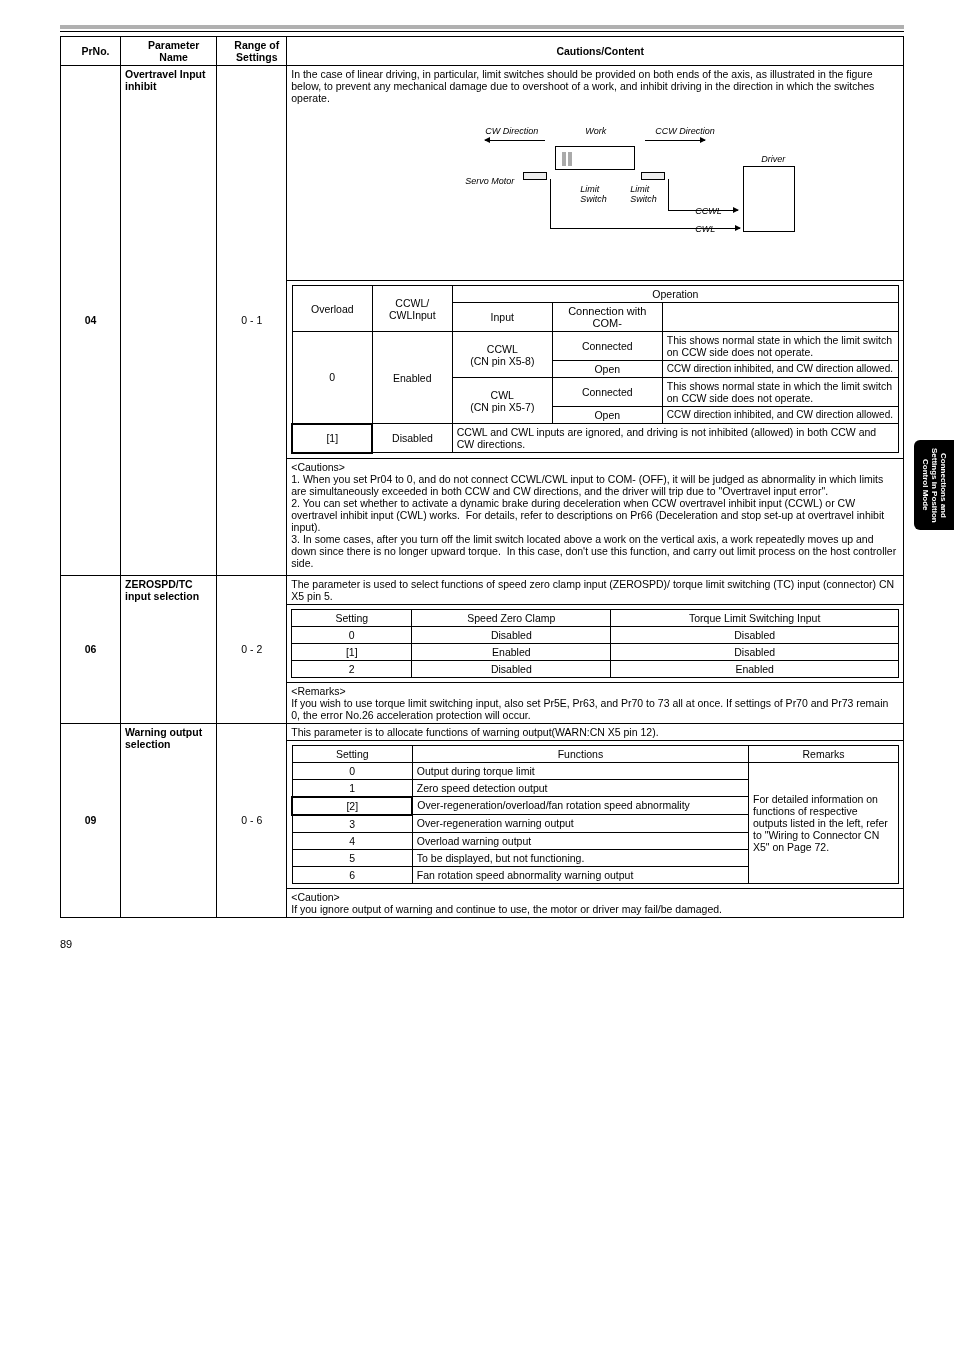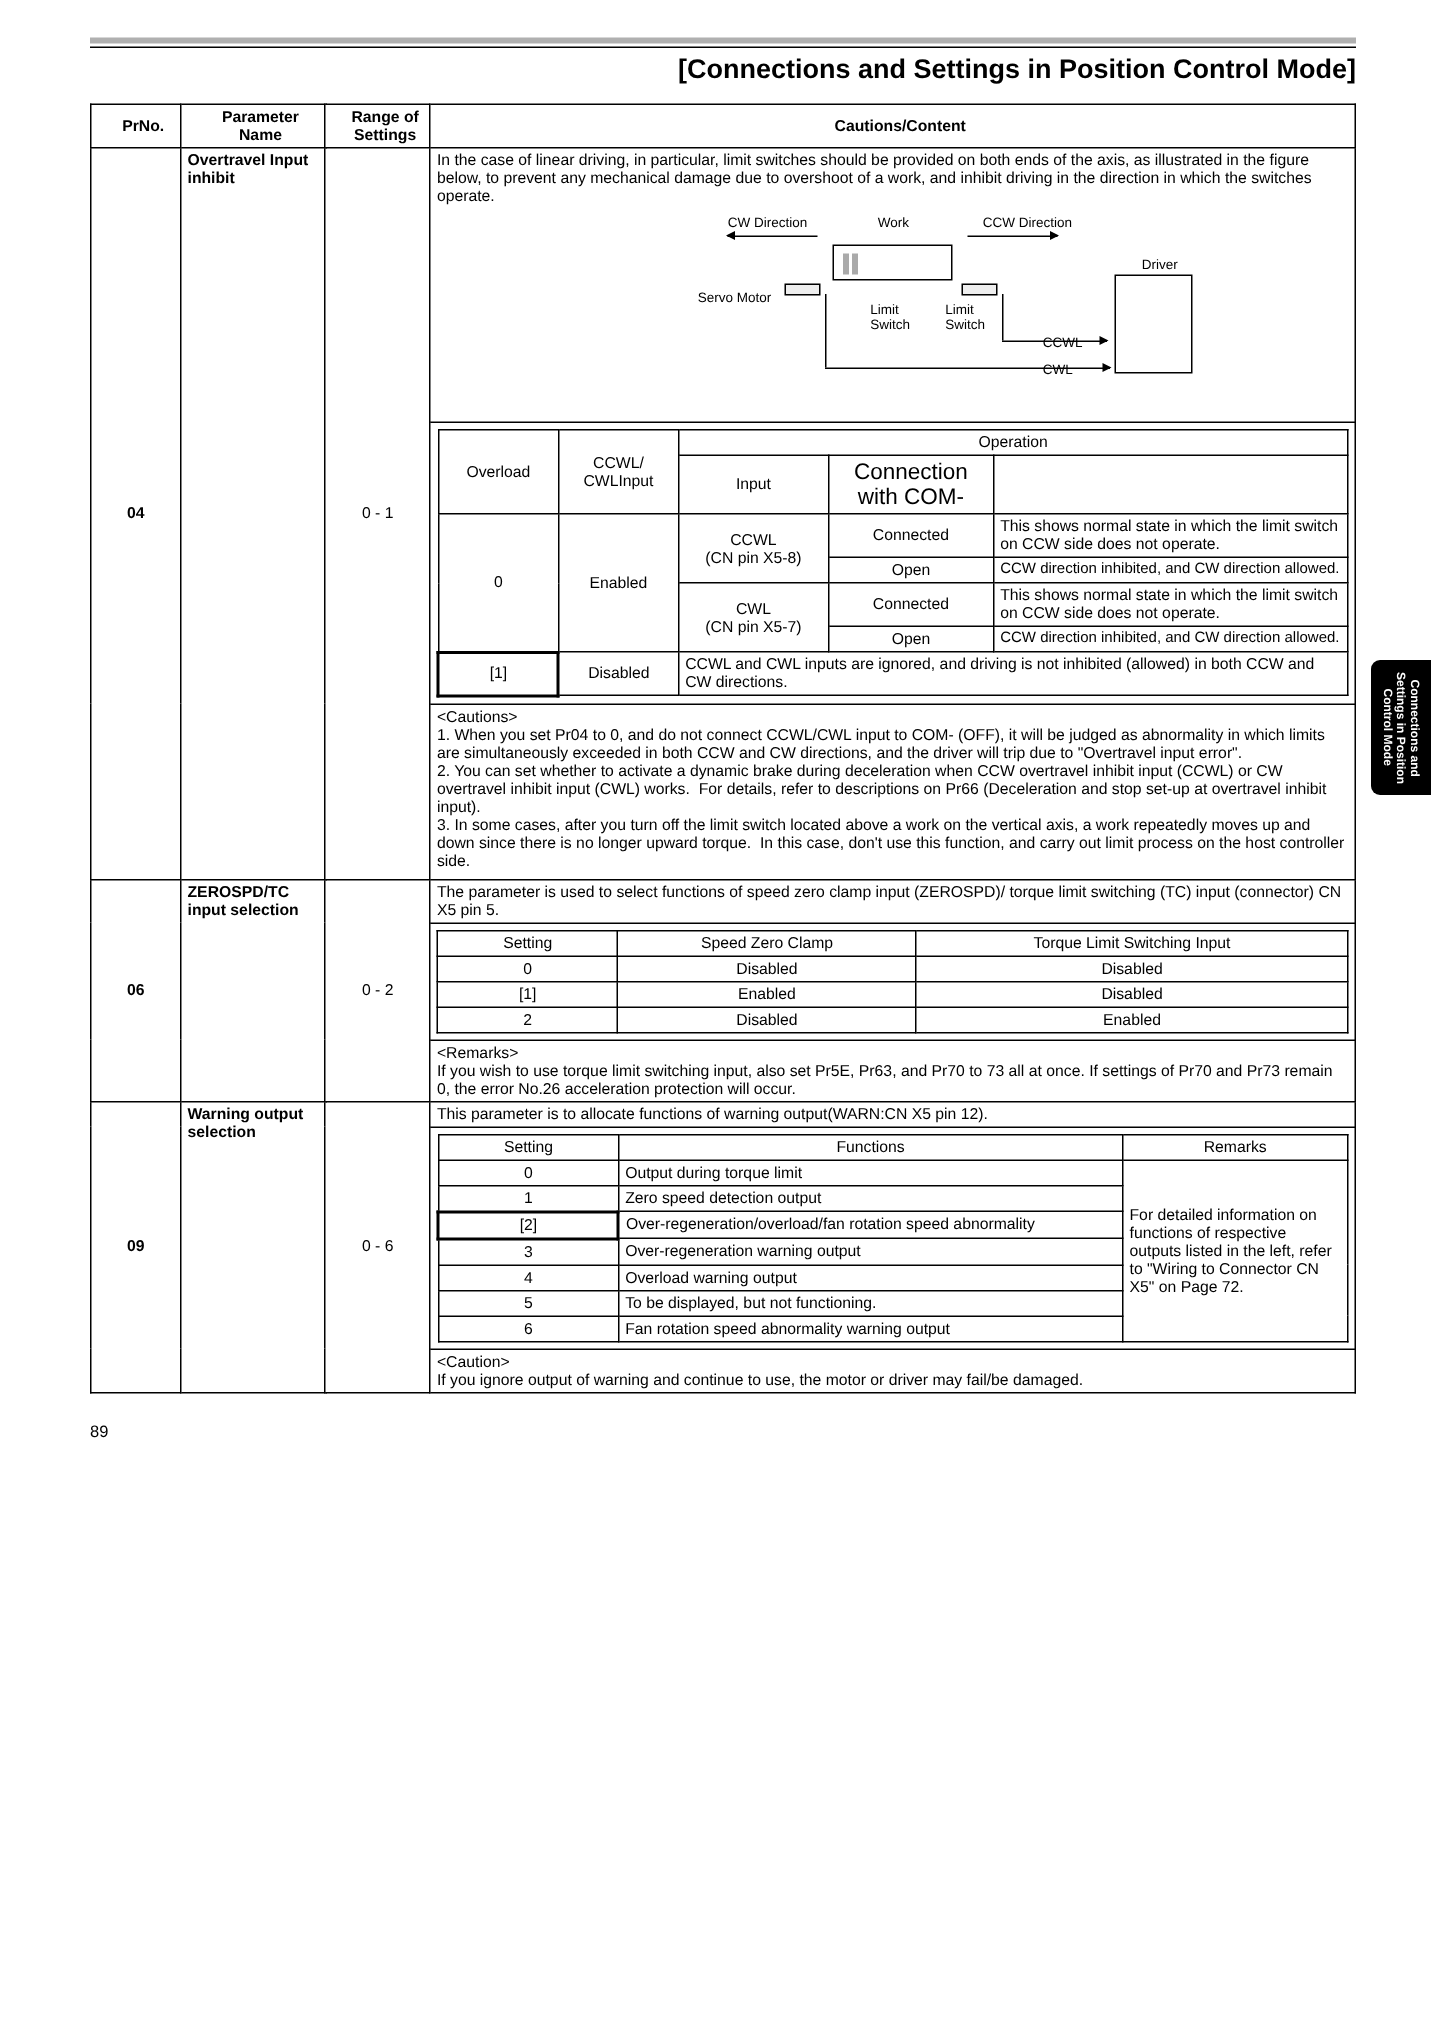--- a/index.html
+++ b/index.html
@@ -49,22 +49,23 @@
   table { border-collapse: collapse; width: 100%; }
   td, th { border: 1px solid #000; padding: 2px 4px; vertical-align: top; font-size: 10.5px; }
   th { font-weight: bold; text-align: center; background: #fff; padding-left: 14px; }
   .center { text-align: center; vertical-align: middle; }
   .middle { vertical-align: middle; }
   .bold { font-weight: bold; }
   .bold-border { border: 2px solid #000; }
   .diagram {
     position: relative;
     height: 130px;
-    margin: 6px auto;
+    margin: 22px auto;
     width: 400px;
+    font-style: italic;
   }
   .work-rect {
     position: absolute;
     left: 160px; top: 20px;
     width: 80px; height: 24px;
     border: 1px solid #000;
     background: #fff;
   }
   .work-rect::before {
     content: ""; position: absolute; left: 6px; top: 5px;
@@ -91,21 +92,20 @@
   .pgnum { text-align:left; font-size:11px; margin-top:20px; }
   .inner { border-collapse: collapse; width: 100%; }
   .inner td { font-size: 10.5px; }
 </style>
 </head>
 <body>
 
 <div class="page">
   <div class="header-bar"></div>
   <div class="header-bar2"></div>
-  <div class="doc-title">[Connections and Settings in Position Control Mode]</div>
 
   <table>
     <tbody>
         <tr>
       <th style="width:60px" class="middle">PrNo.</th>
       <th style="width:150px" colspan="2" class="middle">Parameter Name</th>
       <th style="width:70px" class="middle">Range of Settings</th>
       <th class="middle">Cautions/Content</th>
     </tr>
 
@@ -144,21 +144,21 @@
       <td style="padding:4px">
         <table class="inner">
           <tbody>
                 <tr>
             <td rowspan="2" class="center middle" style="width:80px">Overload</td>
             <td rowspan="2" class="center middle" style="width:80px">CCWL/ CWLInput</td>
             <td colspan="3" class="center">Operation</td>
           </tr>
           <tr>
             <td class="center" style="width:100px">Input</td>
-            <td class="center" style="width:110px;font-size:15px">Connection with COM-</td>
+            <td class="center" style="width:110px;font-size:11px">Connection with COM-</td>
             <td></td>
           </tr>
           <tr>
             <td rowspan="4" class="center middle">0</td>
             <td rowspan="4" class="center middle">Enabled</td>
             <td rowspan="2" class="center middle">
               <span>CCWL</span><br><span>(CN pin X5-8)</span>
             </td>
             <td class="center middle">Connected</td>
             <td>This shows normal state in which the limit switch on CCW side does not operate.</td>

